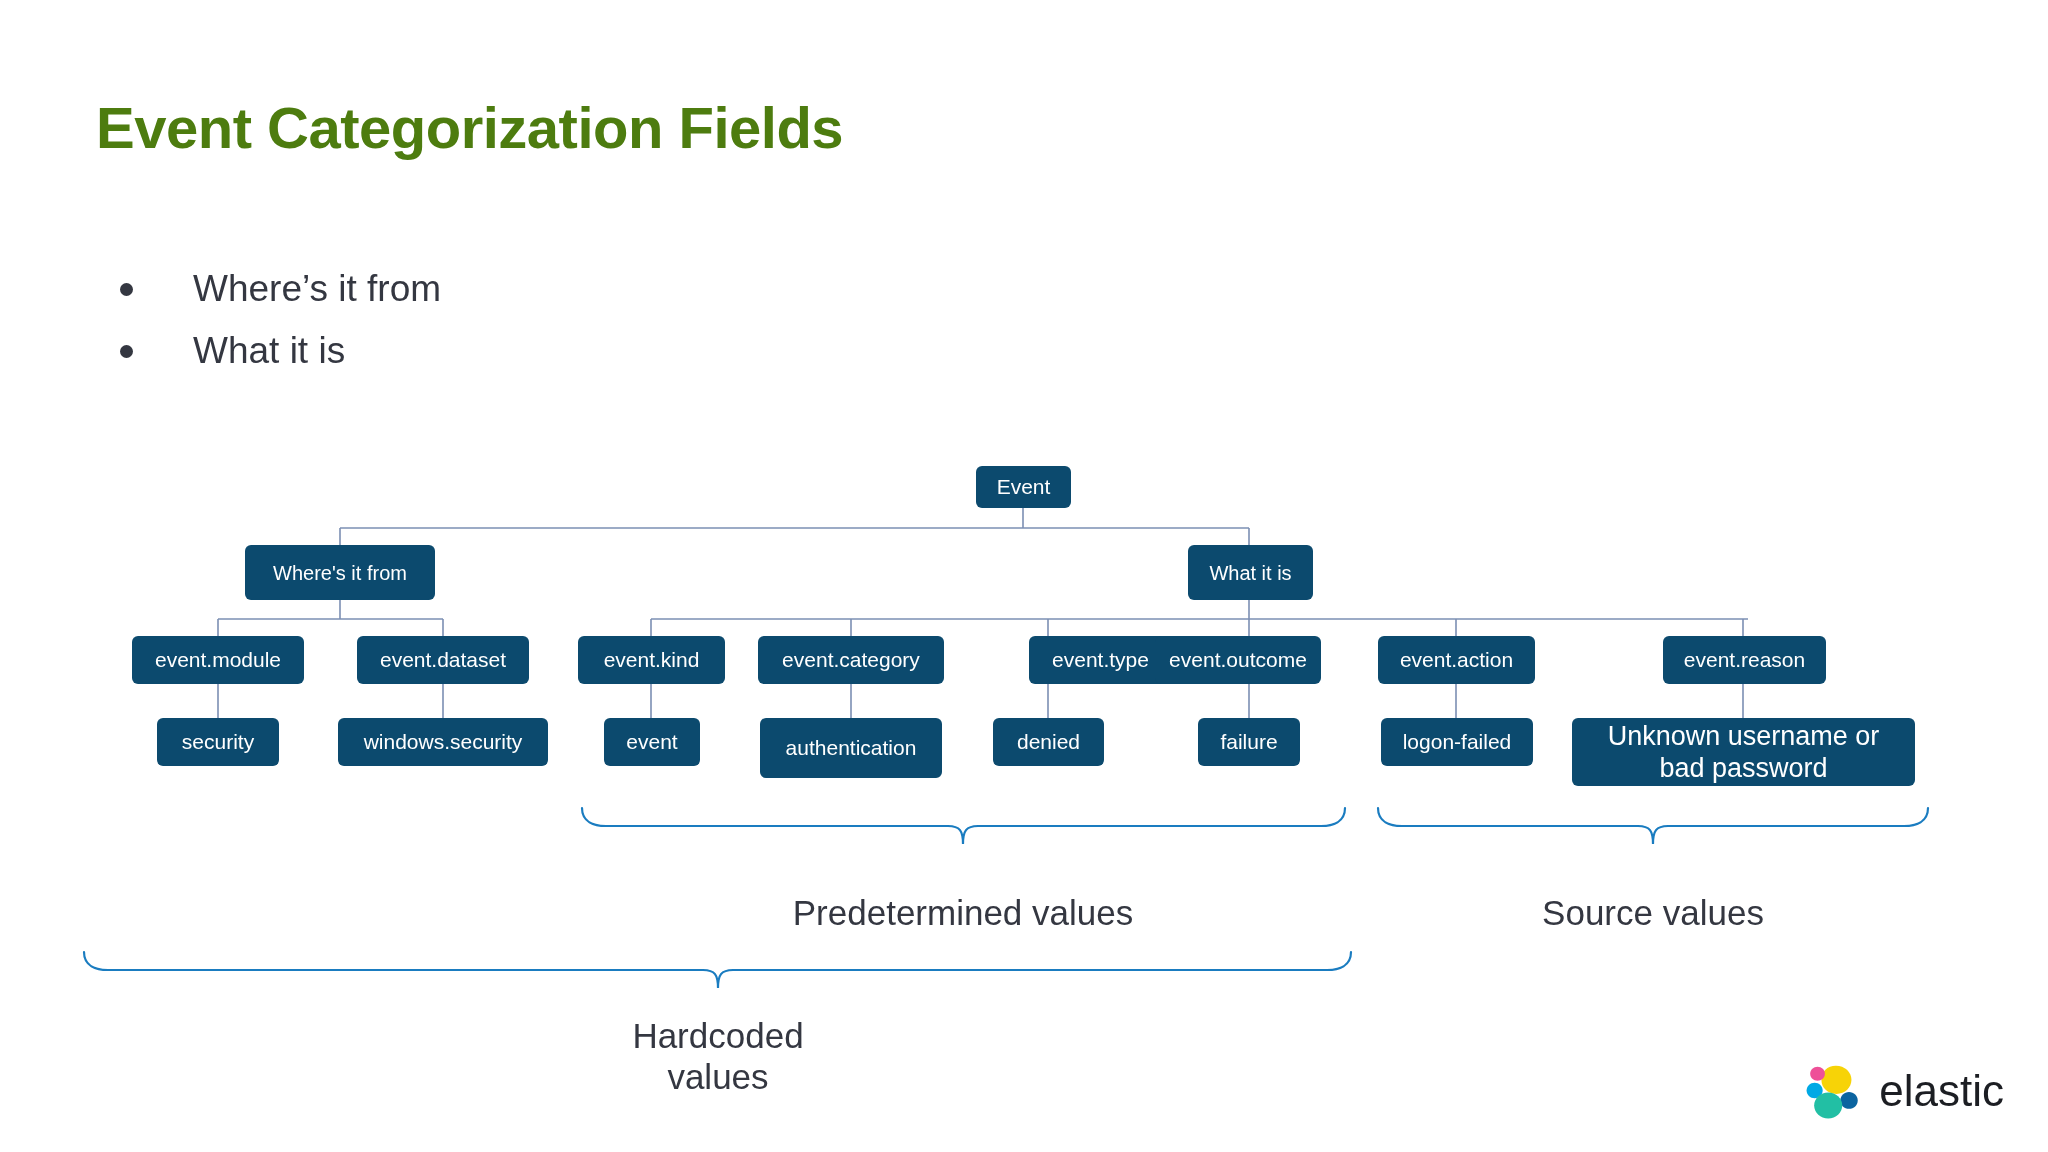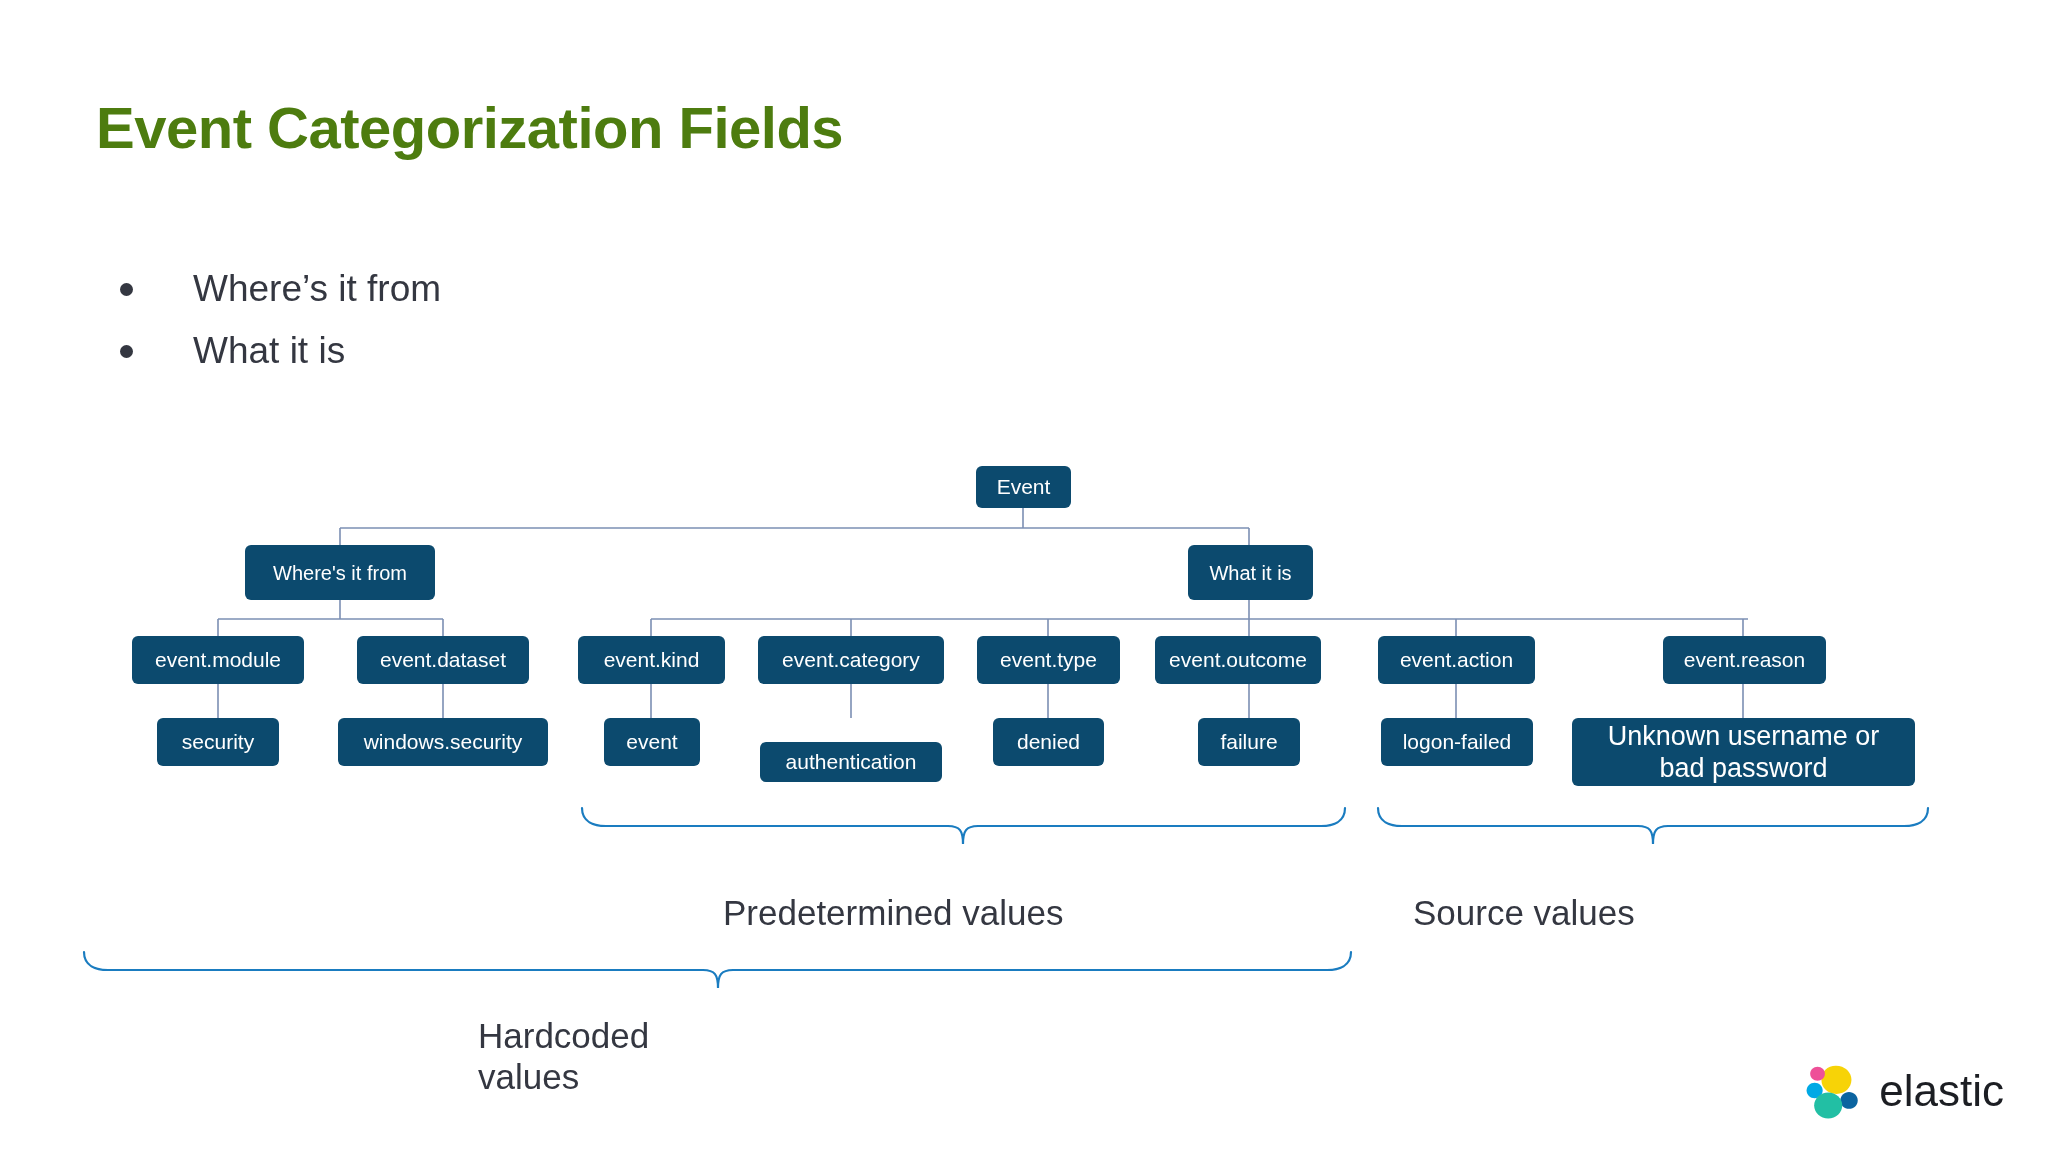--- a/index.html
+++ b/index.html
@@ -93,21 +93,21 @@
   .node-branch    { font-size: 20px; }
   .node-field     { font-size: 21px; }
   .node-value     { font-size: 21px; }
   .node-value-wide{ font-size: 27px; }
 
   
   .brace-label {
     position: absolute;
     font-size: 35px;
     color: #343741;
-    text-align: left;
+    text-align: center;
     line-height: 1.18;
     white-space: pre-line;
   }
 
   
   .logo {
     position: absolute;
     right: 44px;
     bottom: 30px;
     display: flex;
@@ -201,29 +201,29 @@
 
   <div class="node node-root" style="left:976px; top:466px; width:95px; height:42px;">Event</div>
 
   <div class="node node-branch" style="left:245px; top:545px; width:190px; height:55px;">Where's it from</div>
   <div class="node node-branch" style="left:1188px; top:545px; width:125px; height:55px;">What it is</div>
 
   <div class="node node-field" style="left:132px; top:636px; width:172px; height:48px;">event.module</div>
   <div class="node node-field" style="left:357px; top:636px; width:172px; height:48px;text-align:right;">event.dataset</div>
   <div class="node node-field" style="left:578px; top:636px; width:147px; height:48px;">event.kind</div>
   <div class="node node-field" style="left:758px; top:636px; width:186px; height:48px;">event.category</div>
-  <div class="node node-field" style="left:977px; top:636px; width:143px; height:48px;">event.type</div>
+  <div class="node node-field" style="left:1029px; top:636px; width:143px; height:48px;">event.type</div>
   <div class="node node-field" style="left:1155px; top:636px; width:166px; height:48px;">event.outcome</div>
   <div class="node node-field" style="left:1378px; top:636px; width:157px; height:48px;">event.action</div>
   <div class="node node-field" style="left:1663px; top:636px; width:163px; height:48px;">event.reason</div>
 
   <div class="node node-value" style="left:157px; top:718px; width:122px; height:48px;">security</div>
   <div class="node node-value" style="left:338px; top:718px; width:210px; height:48px;">windows.security</div>
   <div class="node node-value" style="left:604px; top:718px; width:96px; height:48px;">event</div>
-  <div class="node node-value" style="left:760px; top:718px; width:182px; height:40px;margin-top:24px;">authentication</div>
+  <div class="node node-value" style="left:760px; top:718px; width:182px; height:60px;">authentication</div>
   <div class="node node-value" style="left:993px; top:718px; width:111px; height:48px;">denied</div>
   <div class="node node-value" style="left:1198px; top:718px; width:102px; height:48px;">failure</div>
   <div class="node node-value" style="left:1381px; top:718px; width:152px; height:48px;">logon-failed</div>
   <div class="node node-value-wide" style="left:1572px; top:718px; width:343px; height:68px;">Unknown username or bad password</div>
 
   <div class="brace-label" style="left:723px; top:892px; width:480px;">Predetermined values</div>
   <div class="brace-label" style="left:1413px; top:892px; width:480px;">Source values</div>
   <div class="brace-label" style="left:478px; top:1015px; width:480px;">Hardcoded
 values</div>
 </div>

